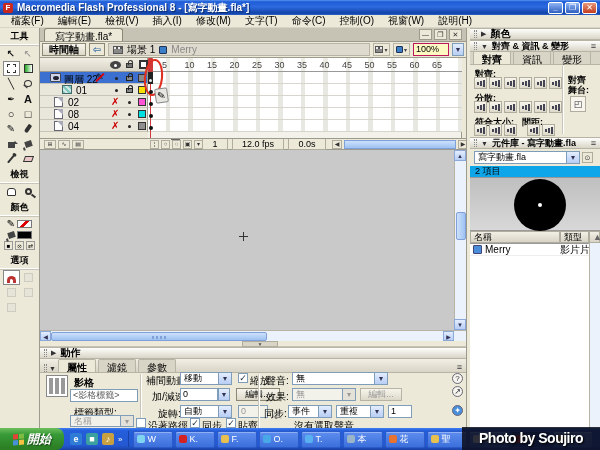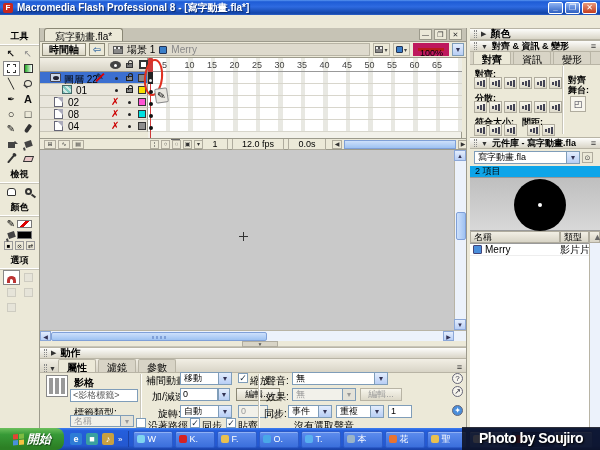--- a/index.html
+++ b/index.html
@@ -62,21 +62,21 @@
 .dbtn{width:13px;height:11px;border:1px solid #9C9A8C;background:#ECE9D8;font-size:7px;line-height:9px;text-align:center;color:#333}
 .editbar{left:40px;top:42px;width:426px;height:16px;background:#ECE9D8;border-bottom:1px solid #9C9A8C;display:flex;align-items:center;gap:3px;padding:0 2px}
 .tl-toggle{border:1px solid #8A8775;background:linear-gradient(180deg,#F7F5EC,#DDD9C9);font-weight:bold;padding:0 6px;height:13px;line-height:12px;font-size:10px}
 .backbtn{width:16px;height:13px;border:1px solid #8A8775;background:#ECE9D8;color:#3A6EA5;font-weight:bold;text-align:center;line-height:11px;font-size:10px}
 .crumbbar{flex:1;height:13px;background:#DEDACD;border:1px solid #B8B4A5;display:flex;align-items:center;gap:4px;padding:0 4px}
 .scene-ico{width:10px;height:8px;background:#888;border:1px solid #555;position:relative;flex:none}
 .scene-ico::before{content:"";position:absolute;left:0;top:0;width:100%;height:2px;background:repeating-linear-gradient(90deg,#eee 0 2px,#555 2px 4px)}
 .mc-ico{width:8px;height:8px;background:#3A7EC8;border:1px solid #235;border-radius:1px;flex:none}
 .crumb-sym{color:#888}
 .editbar .iconbtn{width:17px;height:13px;border:1px solid #B8B4A5;background:#ECE9D8;display:flex;align-items:center;justify-content:center;gap:1px;font-size:6px;color:#444}
-.zoombox{width:36px;height:13px;background:#b91c1c;border:5px solid #be185d;font-size:9px;padding:0 2px;line-height:11px}
+.zoombox{width:36px;height:13px;background:#fef9c3;border:1px solid #be185d;font-size:9px;padding:0 2px;line-height:11px}
 .zoomarr{width:12px;height:13px;background:linear-gradient(180deg,#E3EDFD,#B8CEF5);border:1px solid #7F9DB9;font-size:7px;line-height:11px;text-align:center;color:#335}
 
 .tl-head{left:40px;top:58px;width:108px;height:14px;background:linear-gradient(180deg,#F2EFE5,#D8D4C6);border-bottom:1px solid #9C9A8C;border-right:1px solid #9C9A8C}
 .i-eye{position:absolute;left:70px;top:3px;width:11px;height:8px;background:#444;border-radius:50%}
 .i-eye::after{content:"";position:absolute;left:4px;top:2.5px;width:3px;height:3px;background:#fff;border-radius:50%}
 .i-lockh{position:absolute;left:86px;top:5px;width:7px;height:5px;background:#777;border:1px solid #333}
 .i-lockh::before{content:"";position:absolute;left:1px;top:-4px;width:3px;height:4px;border:1px solid #333;border-bottom:none;border-radius:3px 3px 0 0}
 .i-osq{position:absolute;left:99px;top:2px;width:9px;height:9px;border:2px solid #333;background:#fff}
 .lrow{left:40px;width:108px;height:12px;background:#E9E6DC;border-bottom:1px solid #C8C5B8;border-right:1px solid #9C9A8C}
 .lrow.sel{background:#3B6FD0}
@@ -196,20 +196,32 @@
   <div class="abs titlebar">
     <span class="ticon">F</span>
     <span class="ttext">Macromedia Flash Professional 8 - [寫字動畫.fla*]</span>
     <span class="winbtns">
       <span class="wbtn">_</span>
       <span class="wbtn">❐</span>
       <span class="wbtn close">✕</span>
     </span>
   </div>
 
+  <div class="abs menubar" id="menubar">
+      <span class="menu-item">檔案(F)</span>
+      <span class="menu-item">編輯(E)</span>
+      <span class="menu-item">檢視(V)</span>
+      <span class="menu-item">插入(I)</span>
+      <span class="menu-item">修改(M)</span>
+      <span class="menu-item">文字(T)</span>
+      <span class="menu-item">命令(C)</span>
+      <span class="menu-item">控制(O)</span>
+      <span class="menu-item">視窗(W)</span>
+      <span class="menu-item">說明(H)</span>
+    </div>
 
   <div class="abs toolspanel">
     <div class="tp-title">工具</div>
     <div class="tgrid" id="toolgrid">
         <div class="tcell">
           <span class="ti t-selection"></span>
         </div>
         <div class="tcell">
           <span class="ti t-subselection"></span>
         </div>

